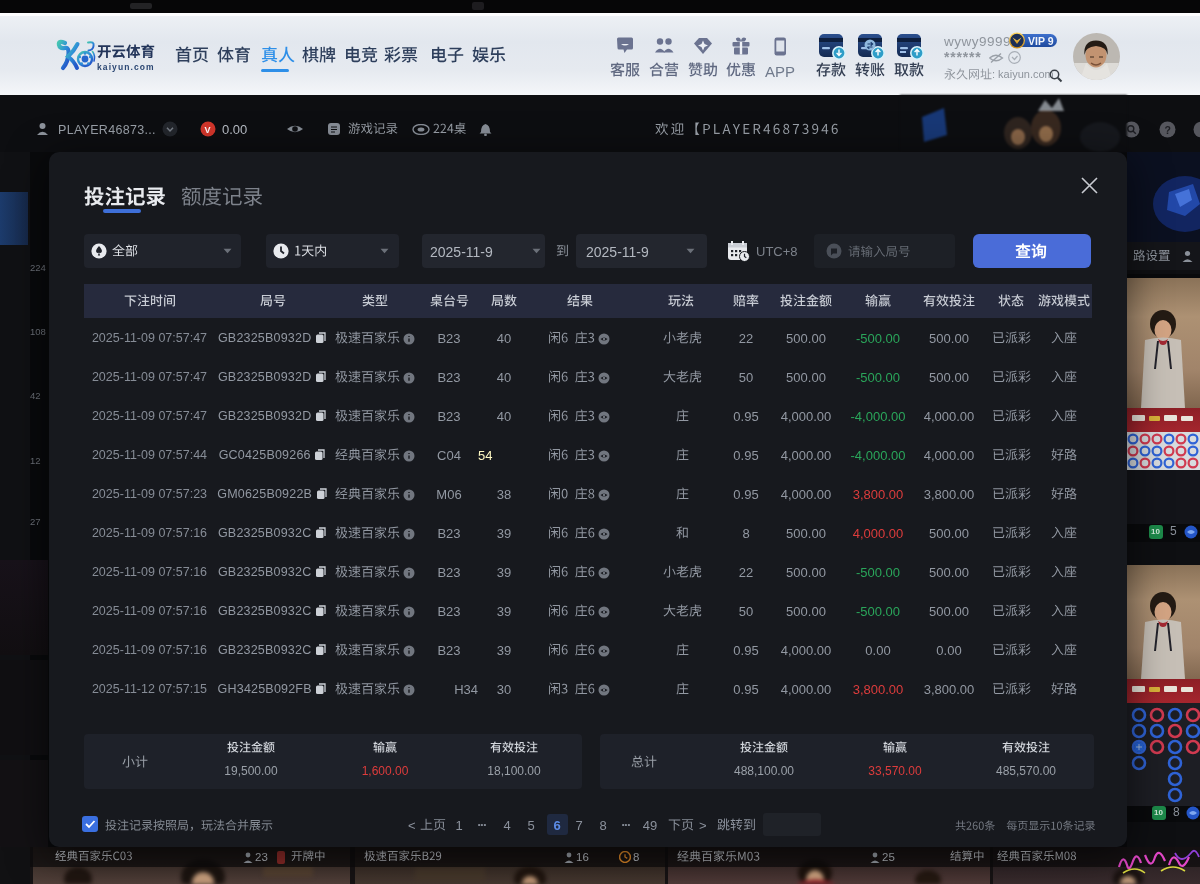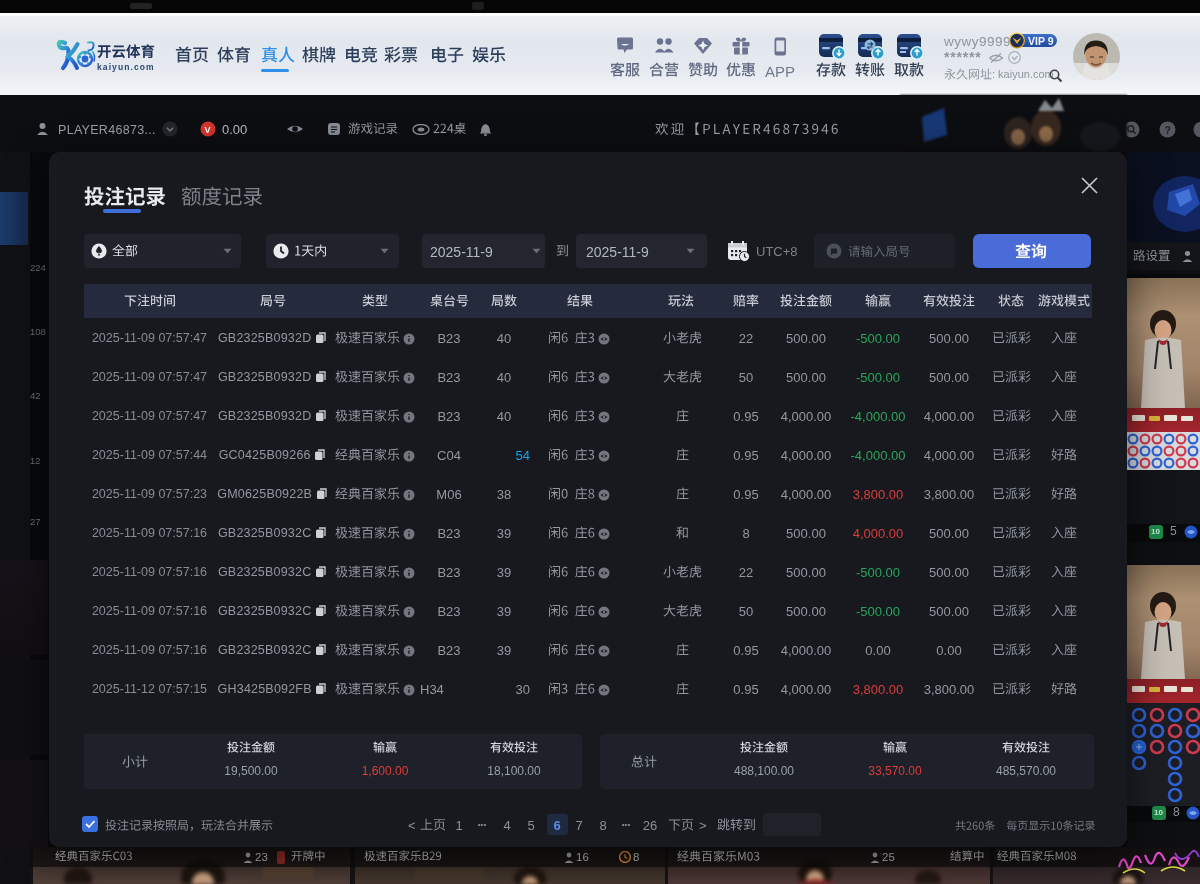--- a/index.html
+++ b/index.html
@@ -982,21 +982,21 @@
         <use href="#q3" transform="translate(0.0,11.4) scale(0.0130,-0.0130)"></use>
         <use href="#q4" transform="translate(13.0,11.4) scale(0.0130,-0.0130)"></use>
         <use href="#q5" transform="translate(26.0,11.4) scale(0.0130,-0.0130)"></use>
         <use href="#q6" transform="translate(39.0,11.4) scale(0.0130,-0.0130)"></use>
         <use href="#q7" transform="translate(52.0,11.4) scale(0.0130,-0.0130)"></use>
       </svg><span style="position:relative;top:-3px;left:3px"><svg width="12" height="12" viewBox="0 0 12 12" style="vertical-align:-2px">
           <circle cx="6" cy="6" r="5.5" fill="#71767f"></circle>
           <path d="M6 3 v1 M6 5.4 v3.4" stroke="#17191e" stroke-width="1.4"></path>
         </svg></span></div>
 <div style="position:absolute;left:420px;top:448px;font:400 13px 'Liberation Sans',sans-serif;color:#9298a2;letter-spacing:0px;white-space:nowrap;width:58px;text-align:center">C04</div>
-<div style="position:absolute;left:478px;top:448px;font:400 13px 'Liberation Sans',sans-serif;color:#0ea5e9;letter-spacing:0px;white-space:nowrap;width:52px;text-align:right">54</div>
+<div style="position:absolute;left:478px;top:448px;font:400 13px 'Liberation Sans',sans-serif;color:#fef9c3;letter-spacing:0px;white-space:nowrap;width:52px;text-align:left">54</div>
 <div style="position:absolute;left:548.0px;top:448px;line-height:0;white-space:nowrap"><svg class="t" width="47" height="15" viewBox="0 0 47 15" fill="#9298a2" style="">
         <use href="#q125" transform="translate(0.0,11.4) scale(0.0130,-0.0130)"></use>
         <use href="#q74" transform="translate(13.0,11.4) scale(0.0130,-0.0130)"></use>
         <use href="#q126" transform="translate(26.7,11.4) scale(0.0130,-0.0130)"></use>
         <use href="#q10" transform="translate(39.7,11.4) scale(0.0130,-0.0130)"></use>
       </svg><span style="position:relative;top:-3px;left:3px"><svg width="12" height="12" viewBox="0 0 12 12" style="vertical-align:-2px">
           <circle cx="6" cy="6" r="5.5" fill="#71767f"></circle>
           <path d="M2.5 6 Q6 2.8 9.5 6 Q6 9.2 2.5 6" fill="#17191e"></path>
           <circle cx="6" cy="6" r="1.2" fill="#71767f"></circle>
         </svg></span></div>
@@ -1243,22 +1243,22 @@
 <div style="position:absolute;left:334.5px;top:682px;line-height:0;white-space:nowrap"><svg class="t" width="65" height="15" viewBox="0 0 65 15" fill="#9298a2" style="">
         <use href="#q14" transform="translate(0.0,11.4) scale(0.0130,-0.0130)"></use>
         <use href="#q15" transform="translate(13.0,11.4) scale(0.0130,-0.0130)"></use>
         <use href="#q5" transform="translate(26.0,11.4) scale(0.0130,-0.0130)"></use>
         <use href="#q6" transform="translate(39.0,11.4) scale(0.0130,-0.0130)"></use>
         <use href="#q7" transform="translate(52.0,11.4) scale(0.0130,-0.0130)"></use>
       </svg><span style="position:relative;top:-3px;left:3px"><svg width="12" height="12" viewBox="0 0 12 12" style="vertical-align:-2px">
           <circle cx="6" cy="6" r="5.5" fill="#71767f"></circle>
           <path d="M6 3 v1 M6 5.4 v3.4" stroke="#17191e" stroke-width="1.4"></path>
         </svg></span></div>
-<div style="position:absolute;left:420px;top:682px;font:400 13px 'Liberation Sans',sans-serif;color:#9298a2;letter-spacing:0px;white-space:nowrap;width:58px;text-align:left">H34</div>
-<div style="position:absolute;left:478px;top:682px;font:400 13px 'Liberation Sans',sans-serif;color:#9298a2;letter-spacing:0px;white-space:nowrap;width:52px;text-align:right">30</div>
+<div style="position:absolute;left:420px;top:682px;font:400 13px 'Liberation Sans',sans-serif;color:#9298a2;letter-spacing:0px;white-space:nowrap;width:58px;text-align:right">H34</div>
+<div style="position:absolute;left:478px;top:682px;font:400 13px 'Liberation Sans',sans-serif;color:#9298a2;letter-spacing:0px;white-space:nowrap;width:52px;text-align:center">30</div>
 <div style="position:absolute;left:548.0px;top:682px;line-height:0;white-space:nowrap"><svg class="t" width="47" height="15" viewBox="0 0 47 15" fill="#9298a2" style="">
         <use href="#q125" transform="translate(0.0,11.4) scale(0.0130,-0.0130)"></use>
         <use href="#q10" transform="translate(13.0,11.4) scale(0.0130,-0.0130)"></use>
         <use href="#q126" transform="translate(26.7,11.4) scale(0.0130,-0.0130)"></use>
         <use href="#q74" transform="translate(39.7,11.4) scale(0.0130,-0.0130)"></use>
       </svg><span style="position:relative;top:-3px;left:3px"><svg width="12" height="12" viewBox="0 0 12 12" style="vertical-align:-2px">
           <circle cx="6" cy="6" r="5.5" fill="#71767f"></circle>
           <path d="M2.5 6 Q6 2.8 9.5 6 Q6 9.2 2.5 6" fill="#17191e"></path>
           <circle cx="6" cy="6" r="1.2" fill="#71767f"></circle>
         </svg></span></div>
@@ -1353,21 +1353,21 @@
       </svg></div>
 <div style="position:absolute;left:452px;top:818px;font:400 13px 'Liberation Sans',sans-serif;color:#8b919c;letter-spacing:0px;white-space:nowrap;width:14px;text-align:center">1</div>
 <div style="position:absolute;left:474px;top:818px;font:400 8px 'Liberation Sans',sans-serif;color:#8b919c;letter-spacing:0px;white-space:nowrap;width:16px;text-align:center;line-height:13px">•••</div>
 <div style="position:absolute;left:500px;top:818px;font:400 13px 'Liberation Sans',sans-serif;color:#8b919c;letter-spacing:0px;white-space:nowrap;width:14px;text-align:center">4</div>
 <div style="position:absolute;left:524px;top:818px;font:400 13px 'Liberation Sans',sans-serif;color:#8b919c;letter-spacing:0px;white-space:nowrap;width:14px;text-align:center">5</div>
 <div style="position:absolute;left:547px;top:814px;width:21px;height:21px;background:#1f2940;border-radius:3px"></div>
 <div style="position:absolute;left:550px;top:818px;font:700 13px 'Liberation Sans',sans-serif;color:#5c8ce8;letter-spacing:0px;white-space:nowrap;width:14px;text-align:center">6</div>
 <div style="position:absolute;left:572px;top:818px;font:400 13px 'Liberation Sans',sans-serif;color:#8b919c;letter-spacing:0px;white-space:nowrap;width:14px;text-align:center">7</div>
 <div style="position:absolute;left:596px;top:818px;font:400 13px 'Liberation Sans',sans-serif;color:#8b919c;letter-spacing:0px;white-space:nowrap;width:14px;text-align:center">8</div>
 <div style="position:absolute;left:618px;top:818px;font:400 8px 'Liberation Sans',sans-serif;color:#8b919c;letter-spacing:0px;white-space:nowrap;width:16px;text-align:center;line-height:13px">•••</div>
-<div style="position:absolute;left:641px;top:818px;font:400 13px 'Liberation Sans',sans-serif;color:#8b919c;letter-spacing:0px;white-space:nowrap;width:18px;text-align:center">26</div>
+<div style="position:absolute;left:641px;top:818px;font:400 13px 'Liberation Sans',sans-serif;color:#8b919c;letter-spacing:0px;white-space:nowrap;width:18px;text-align:center">49</div>
 <div style="position:absolute;left:668px;top:818px;line-height:0;white-space:nowrap"><svg class="t" width="26" height="15" viewBox="0 0 26 15" fill="#8b919c" style="">
         <use href="#q152" transform="translate(0.0,11.4) scale(0.0130,-0.0130)"></use>
         <use href="#q151" transform="translate(13.0,11.4) scale(0.0130,-0.0130)"></use>
       </svg></div>
 <div style="position:absolute;left:699px;top:818px;font:400 13px 'Liberation Sans',sans-serif;color:#8b919c;letter-spacing:0px;white-space:nowrap;">&gt;</div>
 <div style="position:absolute;left:717px;top:818px;line-height:0;white-space:nowrap"><svg class="t" width="39" height="15" viewBox="0 0 39 15" fill="#8b919c" style="">
         <use href="#q153" transform="translate(0.0,11.4) scale(0.0130,-0.0130)"></use>
         <use href="#q154" transform="translate(13.0,11.4) scale(0.0130,-0.0130)"></use>
         <use href="#q87" transform="translate(26.0,11.4) scale(0.0130,-0.0130)"></use>
       </svg></div>

